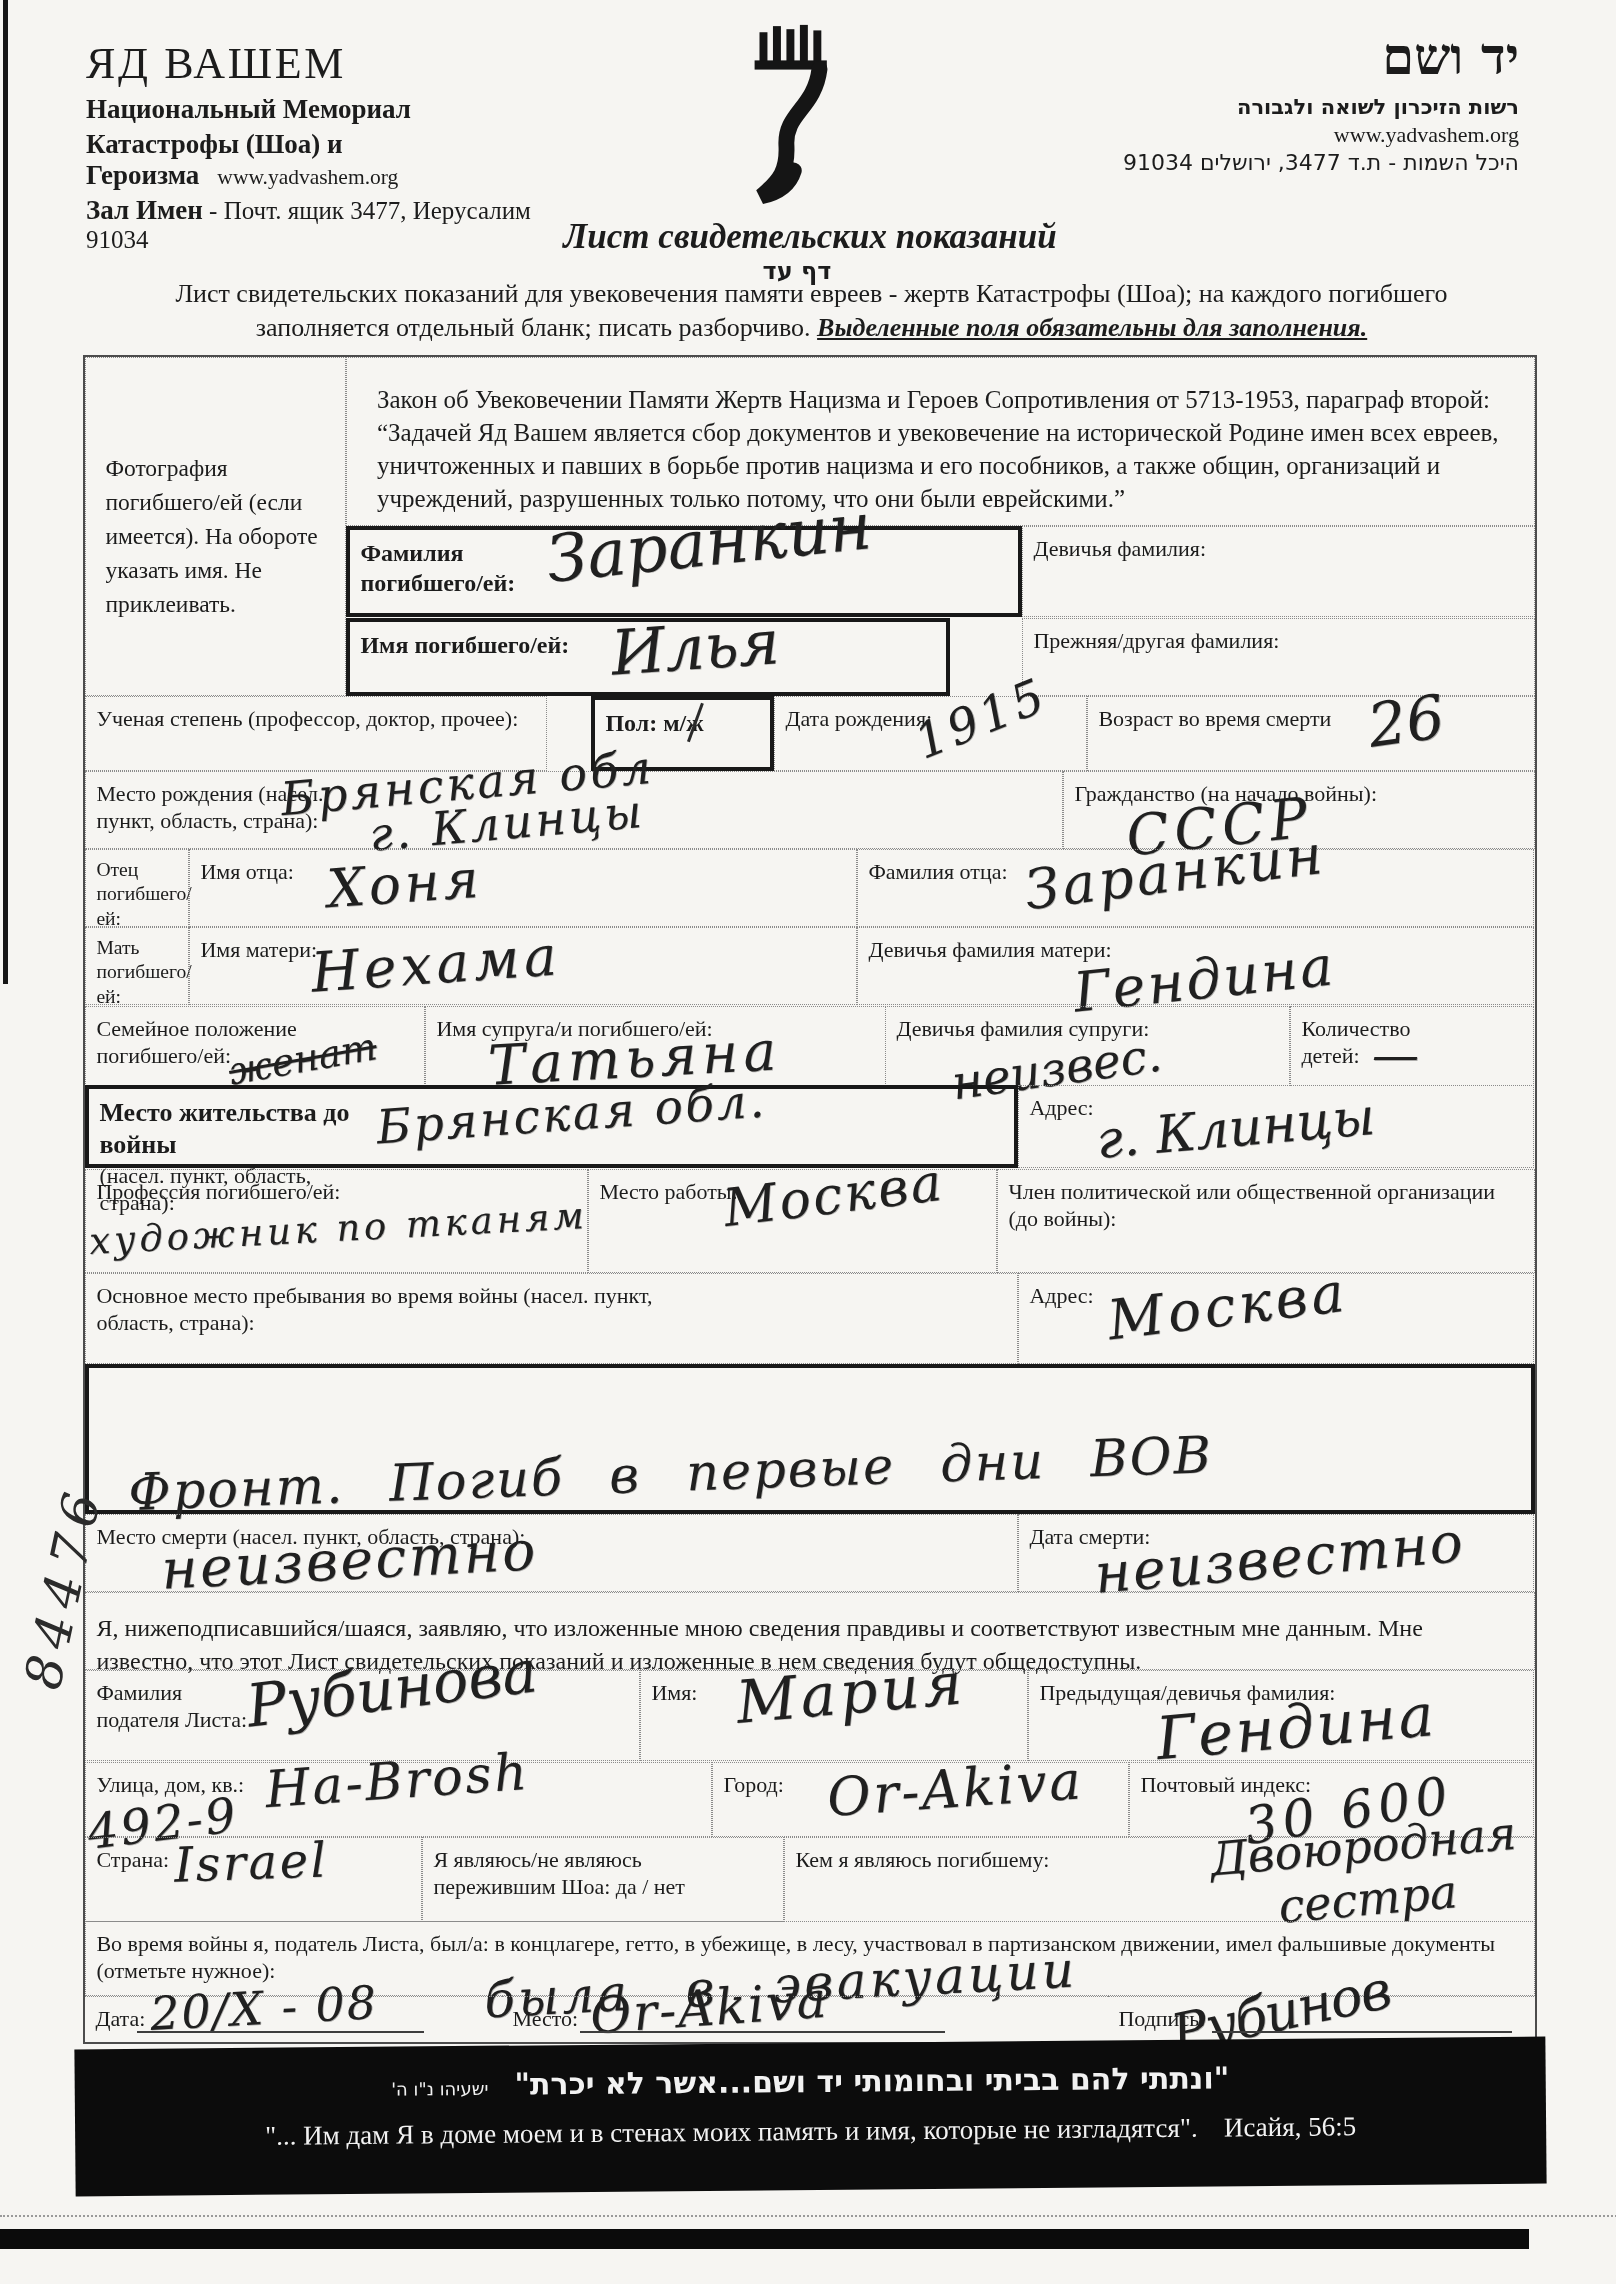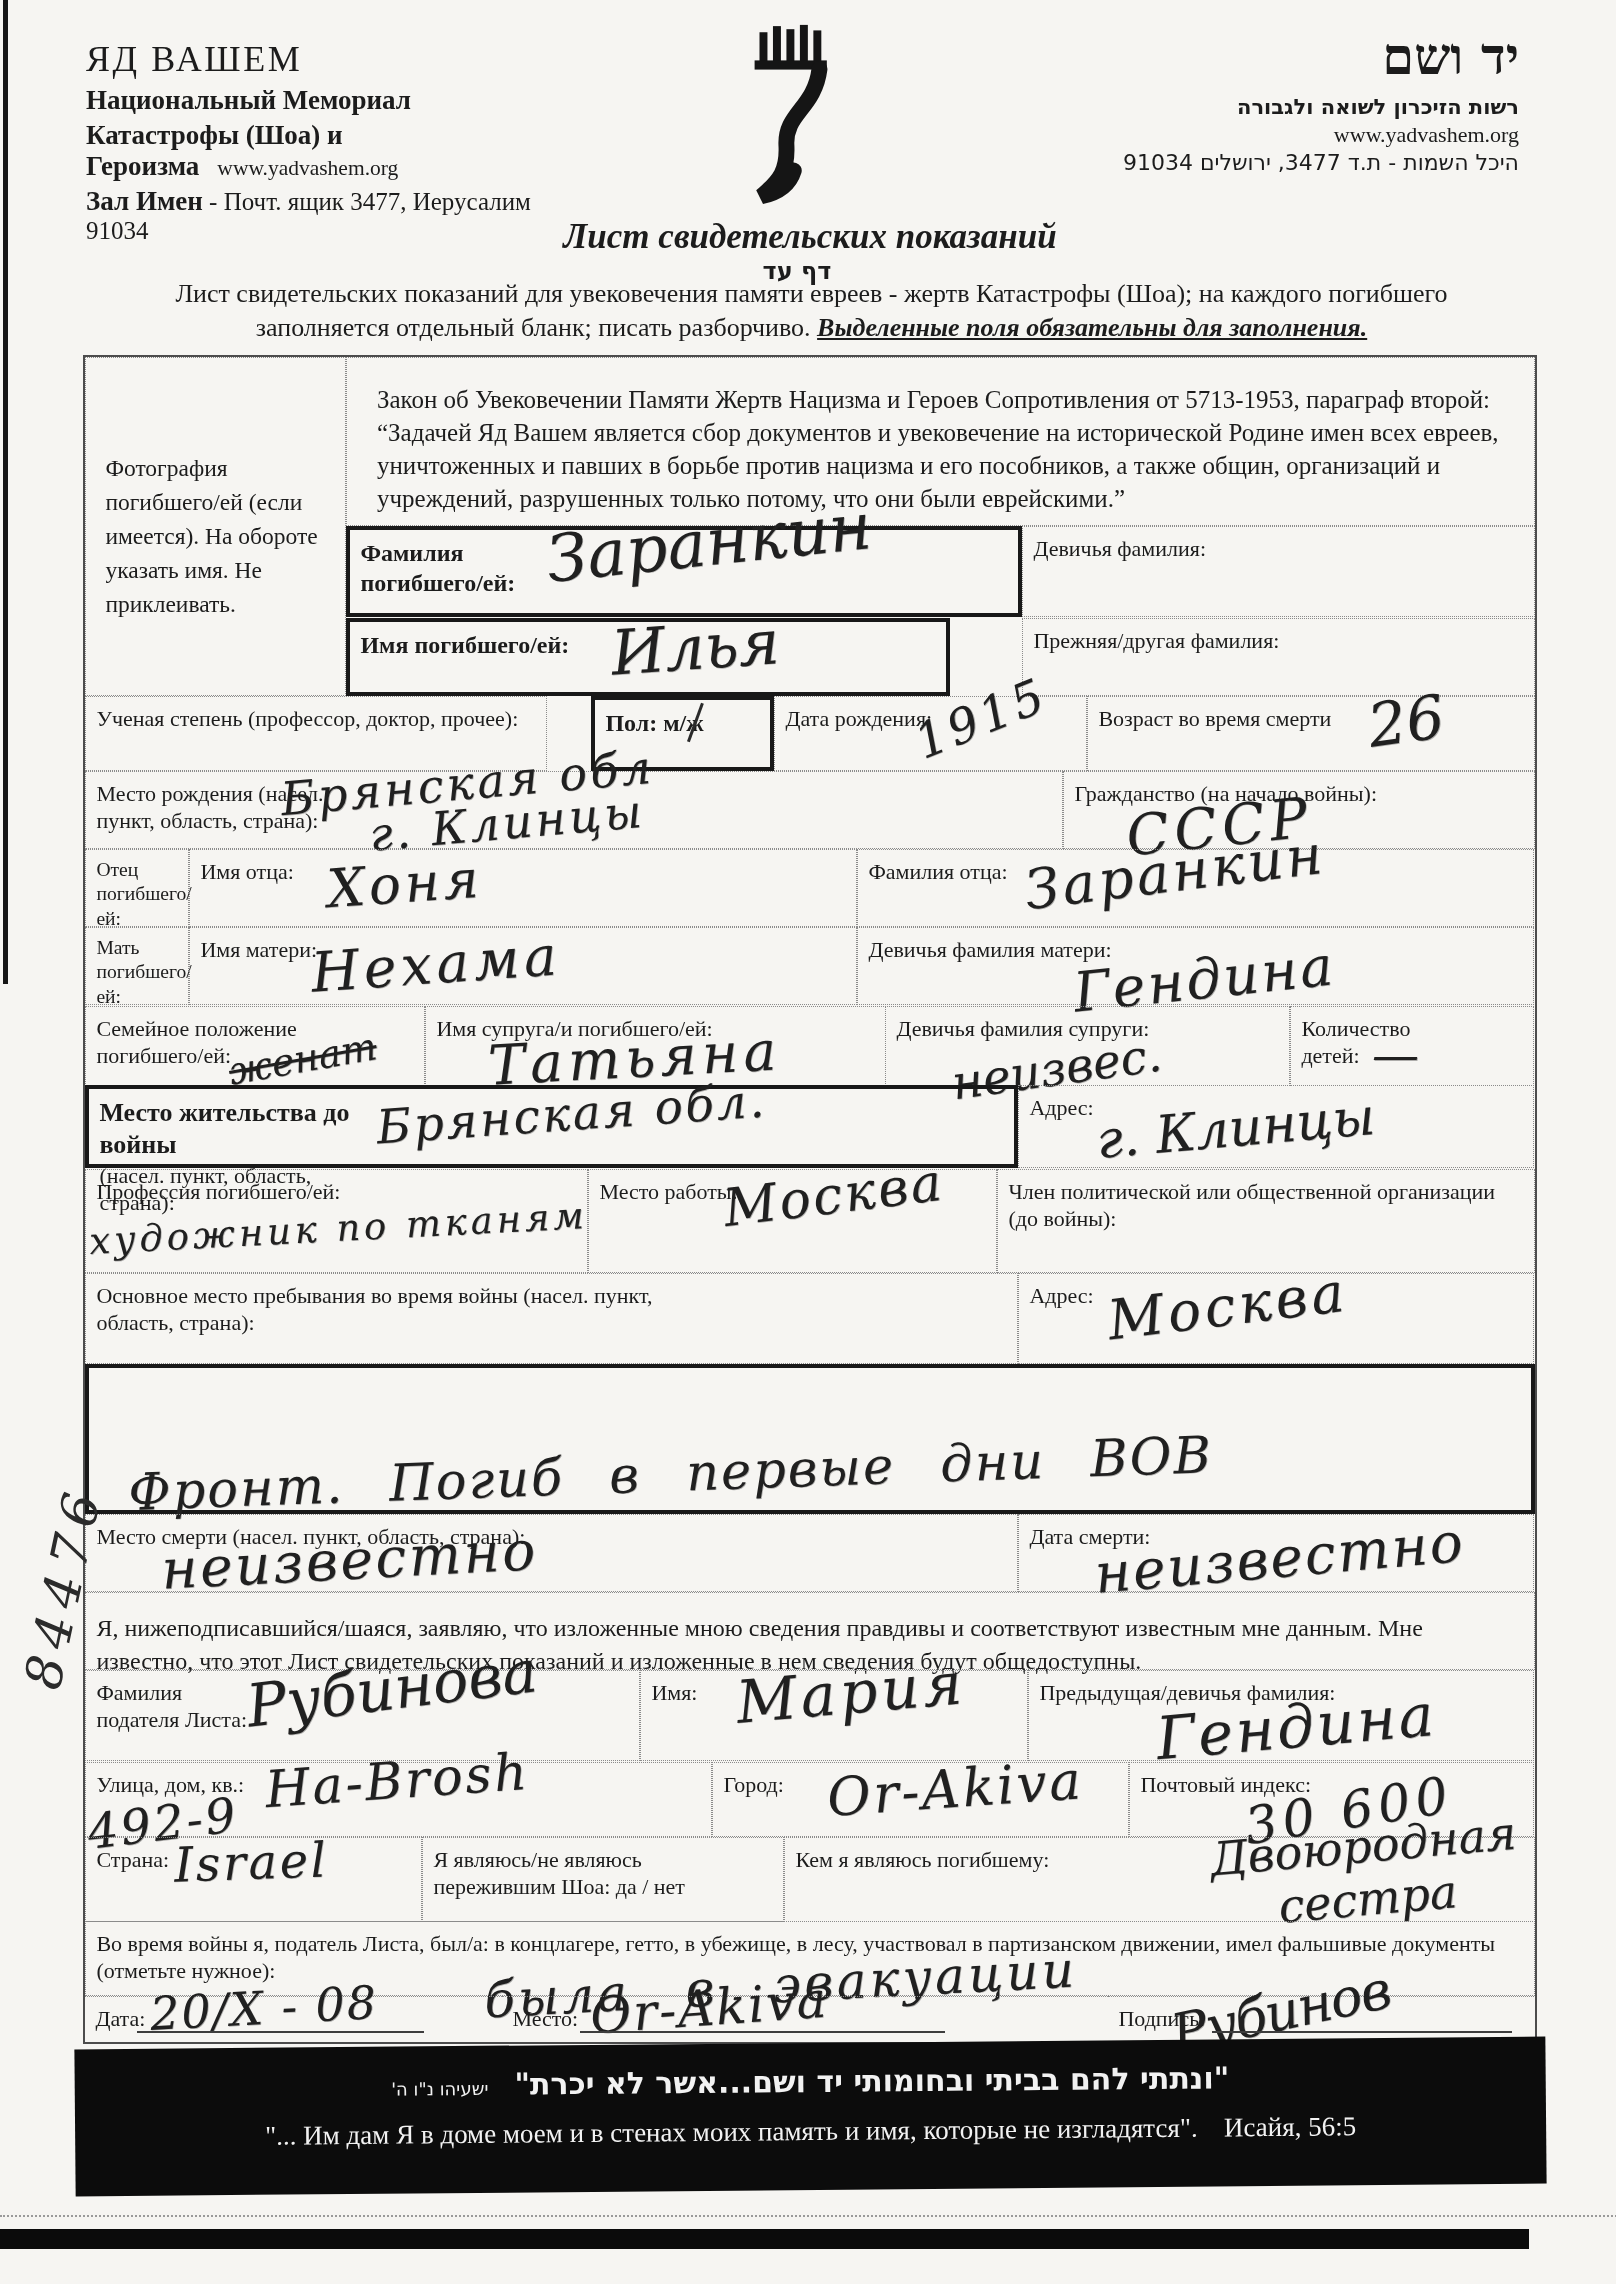--- a/index.html
+++ b/index.html
@@ -1,21 +1,21 @@
 <!DOCTYPE html>
 <html style="font-size:10.4px"><head>
 <meta charset="utf-8">
 <style>
   html,body{margin:0;padding:0;background:#d8d7d4;}
   .page{position:relative;width:1617px;height:2284px;background:#f6f5f2;
         font-family:"Liberation Serif",serif;color:#1c1c1c;overflow:hidden;}
 
   
   .hdr-left{position:absolute;left:86px;top:38px;width:495px;}
-  .hdr-org{font-size:36px;letter-spacing:2.6px;font-family:"Liberation Serif",serif;}
+  .hdr-org{font-size:44px;letter-spacing:2.6px;font-family:"Liberation Serif",serif;}
   .hdr-sub1{font-size:27px;font-weight:bold;margin-top:5.2px;}
   .hdr-sub2{font-size:27px;font-weight:bold;margin-top:3.9px;}
   .hdr-web{font-size:21.5px;font-weight:normal;margin-left:18px;}
   .hdr-hall{font-size:25px;margin-top:3.9px;}
   .hdr-hall b{font-size:27px;}
   .logo{position:absolute;left:720px;top:19.6px;width:150px;height:202px;}
   .hdr-right{position:absolute;right:98px;top:26px;width:495px;text-align:right;
              font-family:"DejaVu Sans",sans-serif;direction:rtl;}
   .hdr-org-he{font-size:51px;font-weight:bold;font-family:"DejaVu Serif",serif;}
   .hdr-sub-he{font-size:21px;font-weight:bold;margin-top:9px;}

